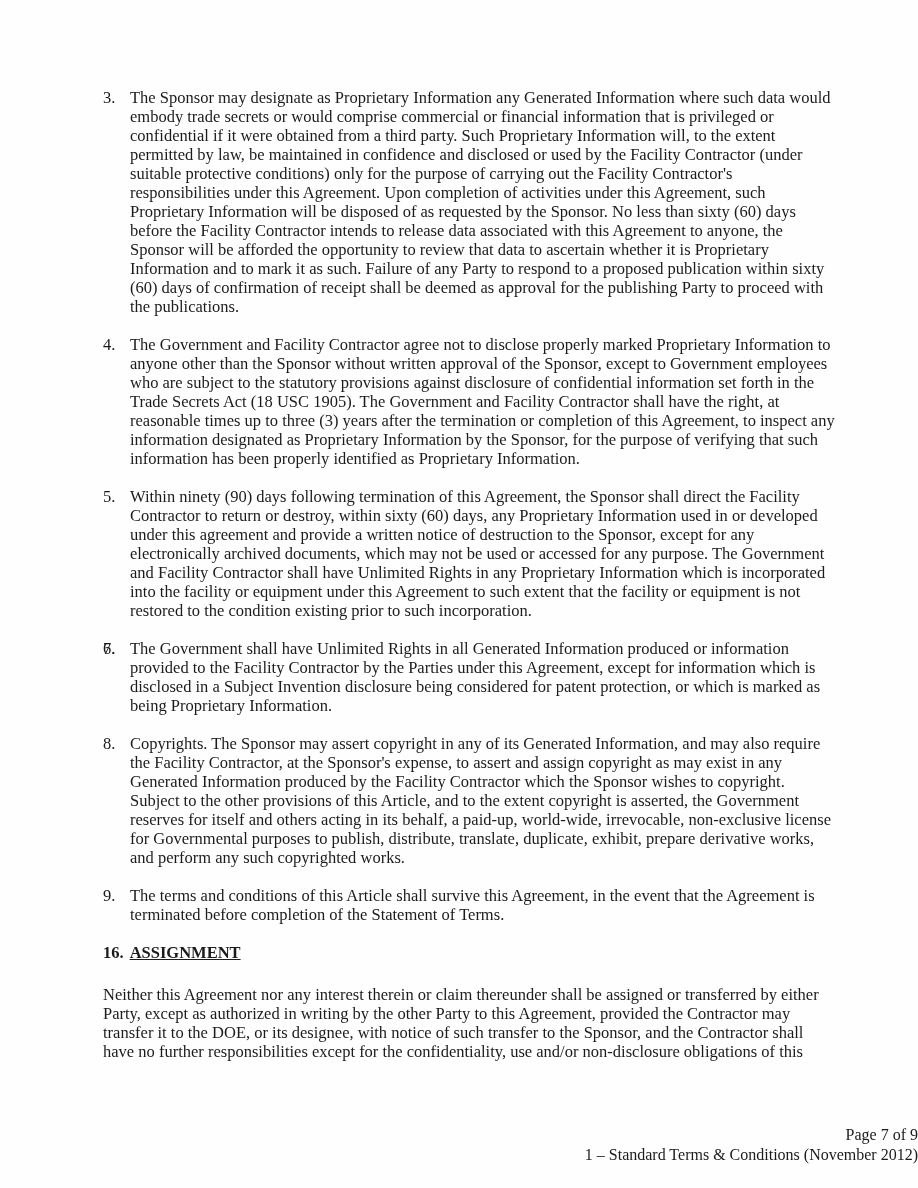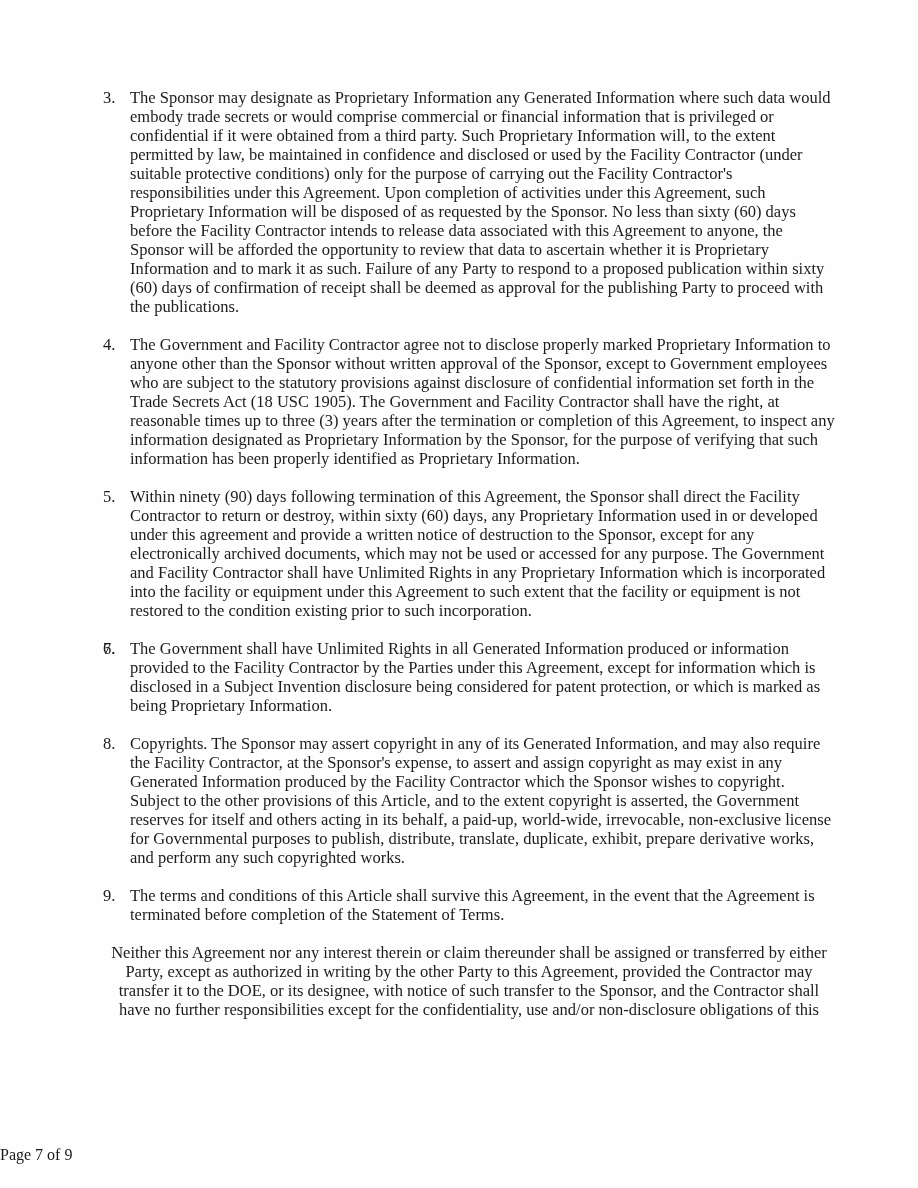--- a/index.html
+++ b/index.html
@@ -42,28 +42,27 @@
   }
   .section-heading .heading-num {
     text-decoration: none;
     margin-right: 6px;
   }
   .section-heading .heading-title {
     text-decoration: underline;
   }
   .closing-paragraph {
     margin: 0;
-    text-align: center;
   }
   .footer {
     position: absolute;
     left: 0;
     right: 0;
     bottom: 24px;
-    text-align: left;
+    text-align: right;
     line-height: 19.5px;
     font-size: 16px;
   }
 </style>
 </head>
 <body>
 
 <div class="page">
   <div class="content">
 
@@ -94,21 +93,25 @@
     <div class="list-item">
       <span class="num">8.</span>
       <span class="txt">Copyrights. The Sponsor may assert copyright in any of its Generated Information, and may also require the Facility Contractor, at the Sponsor's expense, to assert and assign copyright as may exist in any Generated Information produced by the Facility Contractor which the Sponsor wishes to copyright. Subject to the other provisions of this Article, and to the extent copyright is asserted, the Government reserves for itself and others acting in its behalf, a paid-up, world-wide, irrevocable, non-exclusive license for Governmental purposes to publish, distribute, translate, duplicate, exhibit, prepare derivative works, and perform any such copyrighted works.</span>
     </div>
 
     <div class="list-item">
       <span class="num">9.</span>
       <span class="txt">The terms and conditions of this Article shall survive this Agreement, in the event that the Agreement is terminated before completion of the Statement of Terms.</span>
     </div>
 
+    <div class="section-heading">
+      <span class="heading-num">16.</span><span class="heading-title">ASSIGNMENT</span>
+    </div>
 
     <p class="closing-paragraph">Neither this Agreement nor any interest therein or claim thereunder shall be assigned or transferred by either Party, except as authorized in writing by the other Party to this Agreement, provided the Contractor may transfer it to the DOE, or its designee, with notice of such transfer to the Sponsor, and the Contractor shall have no further responsibilities except for the confidentiality, use and/or non-disclosure obligations of this</p>
 
   </div>
 
   <div class="footer">
     <div>Page 7 of 9</div>
+    <div>1 – Standard Terms &amp; Conditions (November 2012)</div>
   </div>
 </div>
 
 </body></html>

